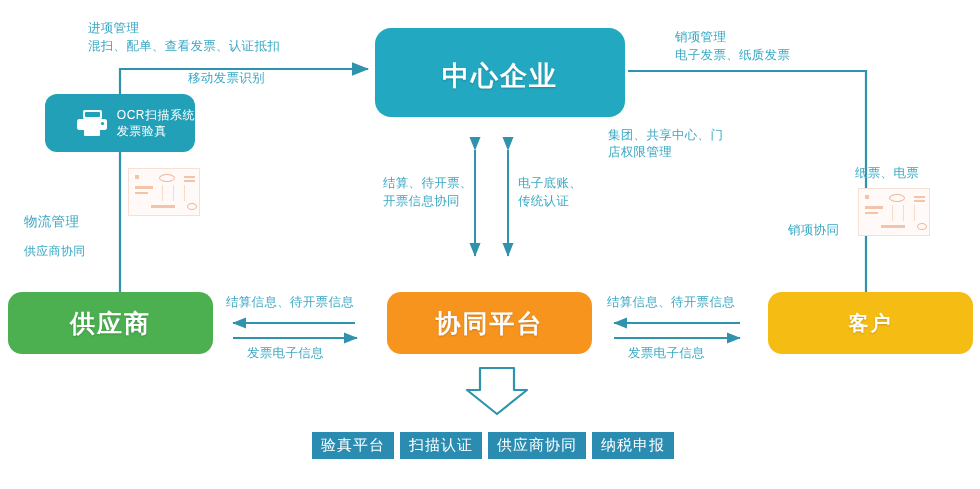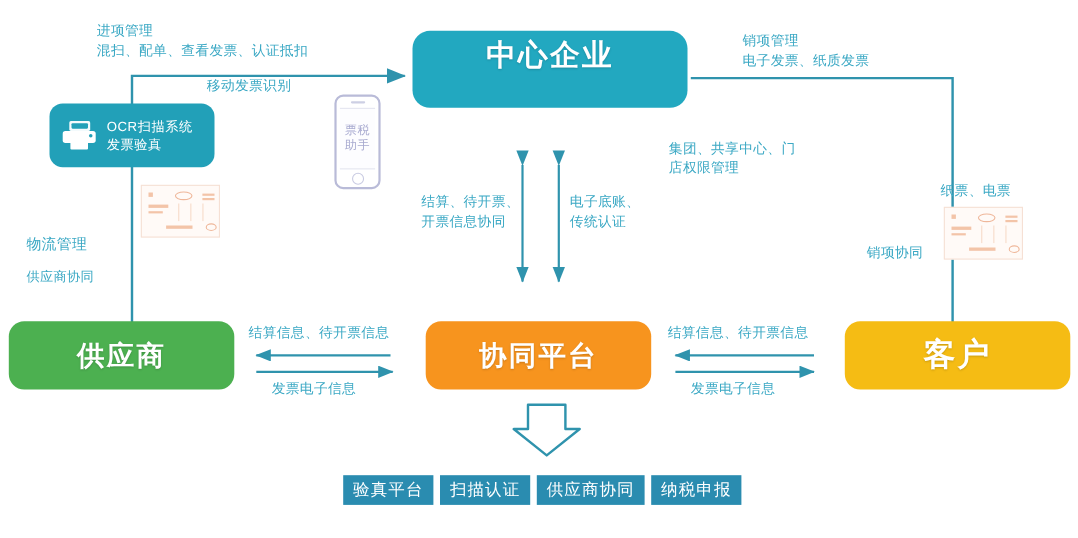--- a/index.html
+++ b/index.html
@@ -30,24 +30,24 @@
     box-sizing: border-box;
     color: #ffffff;
     text-shadow: 0 1px 2px rgba(0,0,0,0.18);
   }
   .node-title {
     font-weight: bold;
     letter-spacing: 2px;
   }
 
   #node-center {
-    left: 375px; top: 28px; width: 250px; height: 70px;
+    left: 375px; top: 28px; width: 250px; height: 89px;
     background: #22a8c0;
     border-radius: 16px;
-    justify-content: flex-start;
+    justify-content: center;
     padding-top: 6px;
   }
   #node-center .node-title { font-size: 27px; line-height: 32px; }
   .subchips {
     display: flex;
     gap: 28px;
     margin-top: 4px;
   }
   .chip {
     border: 1px dashed rgba(255,255,255,0.85);
@@ -67,29 +67,29 @@
   #node-platform {
     left: 387px; top: 292px; width: 205px; height: 62px;
     background: #f7941e;
   }
   #node-platform .node-title { font-size: 25px; }
 
   #node-customer {
     left: 768px; top: 292px; width: 205px; height: 62px;
     background: #f5bc14;
   }
-  #node-customer .node-title { font-size: 29px; text-align: center; }
+  #node-customer .node-title { font-size: 20px; text-align: center; }
 
   
   #node-ocr {
     left: 45px; top: 94px; width: 150px; height: 58px;
     background: #22a0b8;
     border-radius: 12px;
     flex-direction: row;
-    justify-content: flex-start;
+    justify-content: flex-end;
     padding-left: 10px;
     gap: 8px;
     text-shadow: none;
   }
   #node-ocr .ocr-text {
     font-size: 12px;
     line-height: 16px;
     color: #ffffff;
     text-align: left;
     letter-spacing: .5px;
@@ -205,27 +205,20 @@
       <rect x="2" y="11" width="30" height="11" rx="2.5" fill="#ffffff"></rect>
       <rect x="9" y="20" width="16" height="8" rx="1" fill="#ffffff"></rect>
       <circle cx="27.5" cy="15.5" r="1.6" fill="#22a0b8"></circle>
     </svg>
     <div class="ocr-text">
       <div>OCR扫描系统</div>
       <div>发票验真</div>
     </div>
   </div>
 
-  <div class="abs" id="phone">
-    <div class="speaker"></div>
-    <div class="screen">
-      <span><span>票税</span><br><span>助手</span></span>
-    </div>
-    <div class="homebtn"></div>
-  </div>
 
   <div class="node" id="node-supplier">
     <div class="node-title">供应商</div>
   </div>
 
   <div class="node" id="node-platform">
     <div class="node-title">协同平台</div>
   </div>
 
   <div class="node" id="node-customer">

